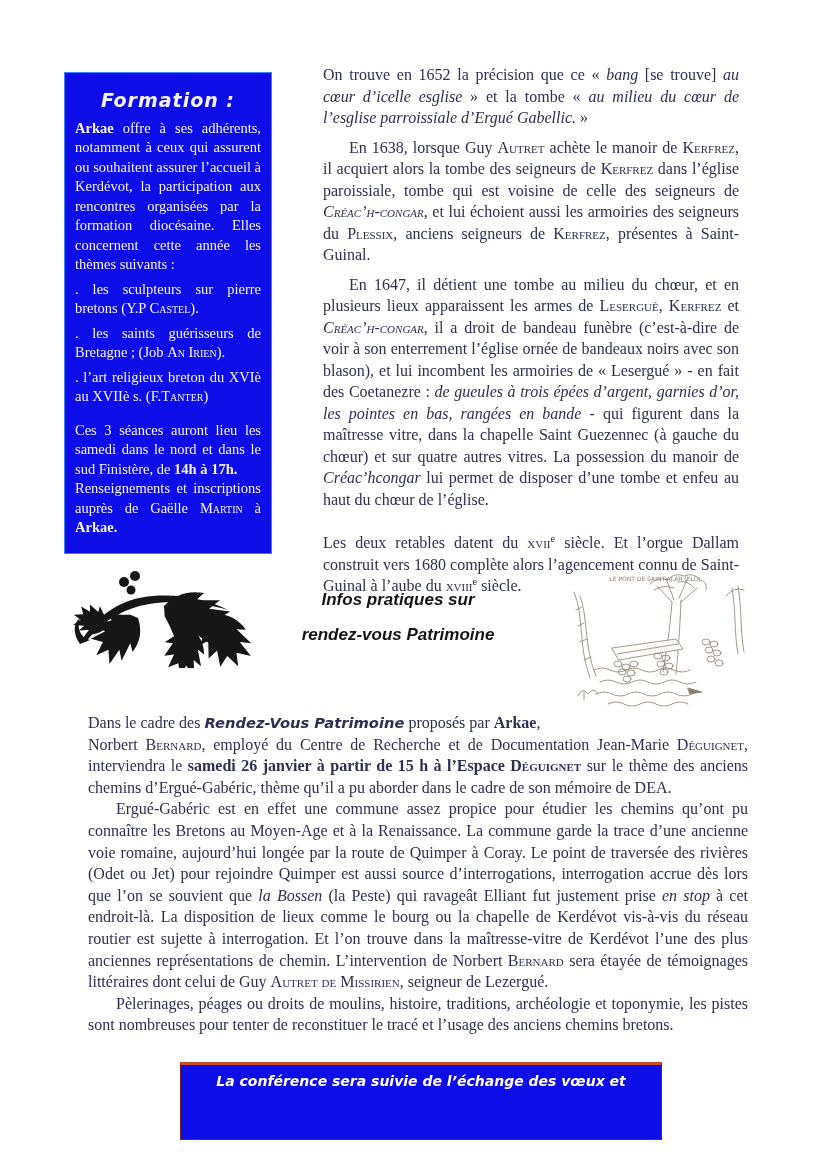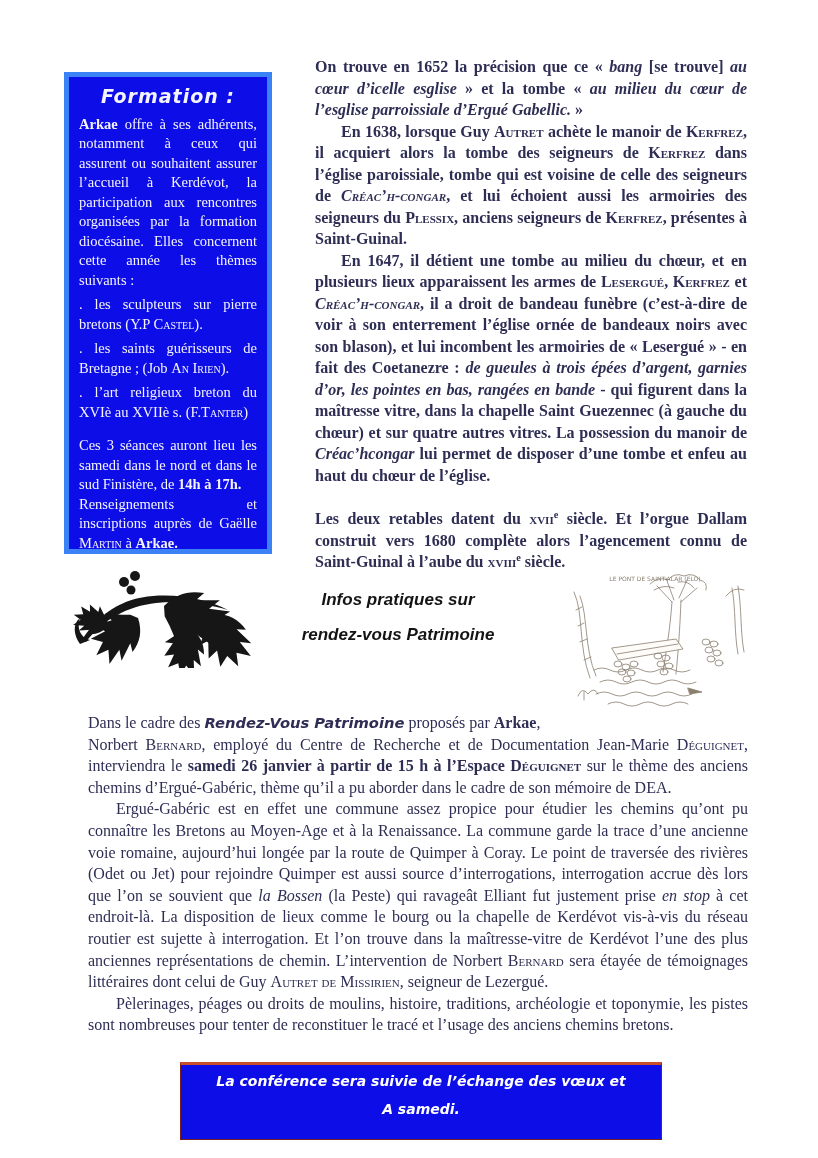--- a/index.html
+++ b/index.html
@@ -12,34 +12,34 @@
   .i{font-style:italic;}
   .b{font-weight:bold;}
   .sc{font-variant:small-caps;}
   .i.sc,.isc{font-style:italic;font-variant:small-caps;}
   .sup{vertical-align:super;font-size:65%;line-height:0;}
   .scr{font-family:"DejaVu Sans",sans-serif;font-weight:bold;font-style:italic;font-size:92%;}
 
   
   .formation-box{
     left:64px;top:72px;width:208px;height:482px;box-sizing:border-box;
-    background:#0d0de8;border:5px solid #3b82f6;color:#f4f4ff;
-    padding:8px 10px;font-size:14.5px;line-height:19.5px;text-align:justify;
+    background:#0d0de8;border:1px solid #3b82f6;color:#f4f4ff;
+    padding:16px 10px;font-size:14.5px;line-height:19.5px;text-align:justify;
   }
   .formation-heading{
     text-align:center;font-family:"DejaVu Sans",sans-serif;font-weight:bold;
     font-style:italic;font-size:19px;margin:2px 0 8px 0;letter-spacing:1px;
   }
   .formation-box p{margin:0;}
   .formation-box p.bullet{margin-top:5px;}
   .formation-box p.gap{margin-top:14px;}
 
   
   .main-col{left:315px;top:56px;width:432px;font-size:16px;line-height:21.5px;text-align:justify;}
-  .main-col p{margin:0;font-weight:bold;}
+  .main-col p{margin:8px;}
   .main-col p.indent{text-indent:26px;}
   .main-col p.space{margin-top:22px;}
   .signature{margin-top:16px;text-align:right;padding-right:6px;}
 
   
   .holly{left:68px;top:566px;width:195px;height:102px;}
   .section-title{
     left:248px;top:582px;width:300px;text-align:center;color:#141414;
     font-family:Liberation Sans, sans-serif;font-weight:bold;font-style:italic;
     font-size:17px;line-height:35px;
@@ -162,14 +162,13 @@
 
 <div class="abs body-col">
   <p><span>Dans le cadre des </span><span class="scr">Rendez-Vous Patrimoine</span><span> proposés par </span><span class="b">Arkae</span><span>,</span></p>
   <p><span>Norbert </span><span class="sc">Bernard</span><span>, employé du Centre de Recherche et de Documentation Jean-Marie </span><span class="sc">Déguignet</span><span>, interviendra le </span><span class="b">samedi 26 janvier à partir de 15 h à l’Espace </span><span class="b sc">Déguignet</span><span> sur le thème des anciens chemins d’Ergué-Gabéric, thème qu’il a pu aborder dans le cadre de son mémoire de DEA.</span></p>
   <p class="indent"><span>Ergué-Gabéric est en effet une commune assez propice pour étudier les chemins qu’ont pu connaître les Bretons au Moyen-Age et à la Renaissance. La commune garde la trace d’une ancienne voie romaine, aujourd’hui longée par la route de Quimper à Coray. Le point de traversée des rivières (Odet ou Jet) pour rejoindre Quimper est aussi source d’interrogations, interrogation accrue dès lors que l’on se souvient que </span><span class="i">la Bossen</span><span> (la Peste) qui ravageât Elliant fut justement prise </span><span class="i">en stop</span><span> à cet endroit-là. La disposition de lieux comme le bourg ou la chapelle de Kerdévot vis-à-vis du réseau routier est sujette à interrogation. Et l’on trouve dans la maîtresse-vitre de Kerdévot l’une des plus anciennes représentations de chemin. L’intervention de Norbert </span><span class="sc">Bernard</span><span> sera étayée de témoignages littéraires dont celui de Guy </span><span class="sc">Autret de Missirien</span><span>, seigneur de Lezergué.</span></p>
   <p class="indent"><span>Pèlerinages, péages ou droits de moulins, histoire, traditions, archéologie et toponymie, les pistes sont nombreuses pour tenter de reconstituer le tracé et l’usage des anciens chemins bretons.</span></p>
 </div>
 
 <div class="abs closing-banner">
   <div>La conférence sera suivie de l’échange des vœux et</div>
-  <div class="line3">A samedi.</div>
 </div>
 
 </body></html>

